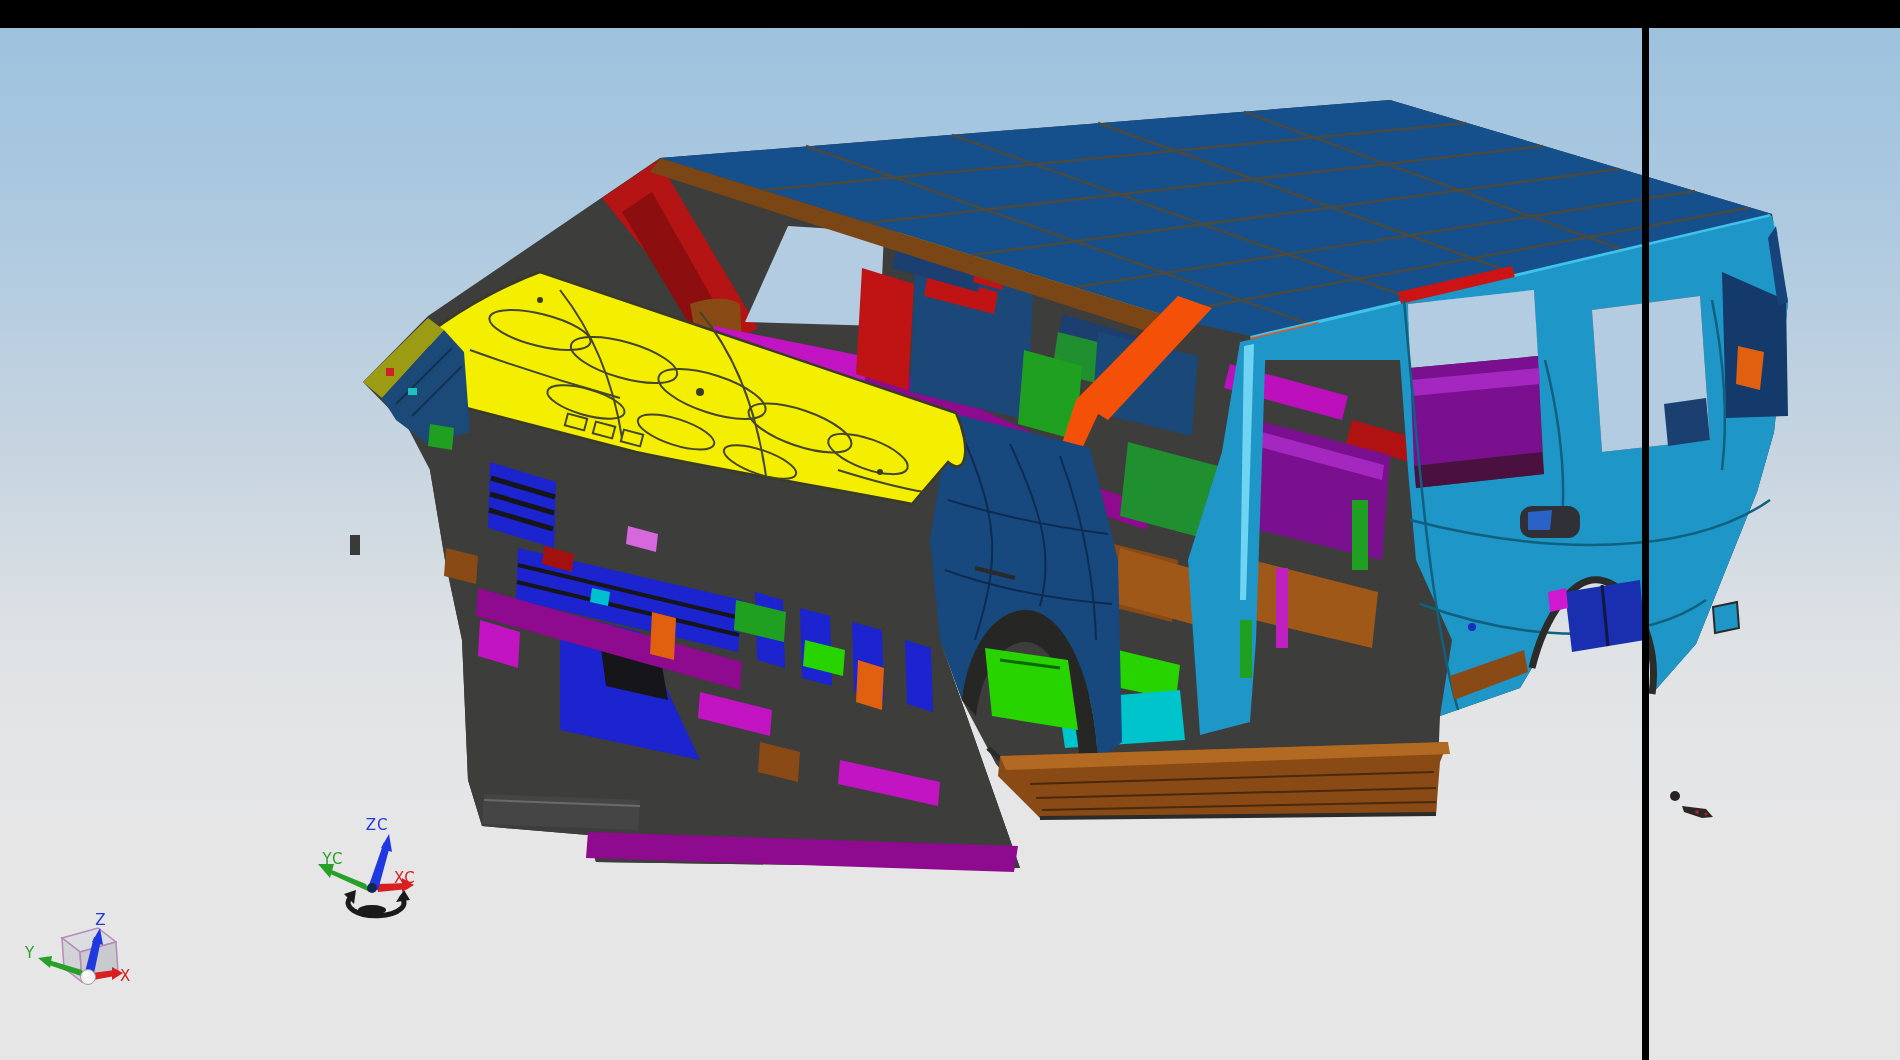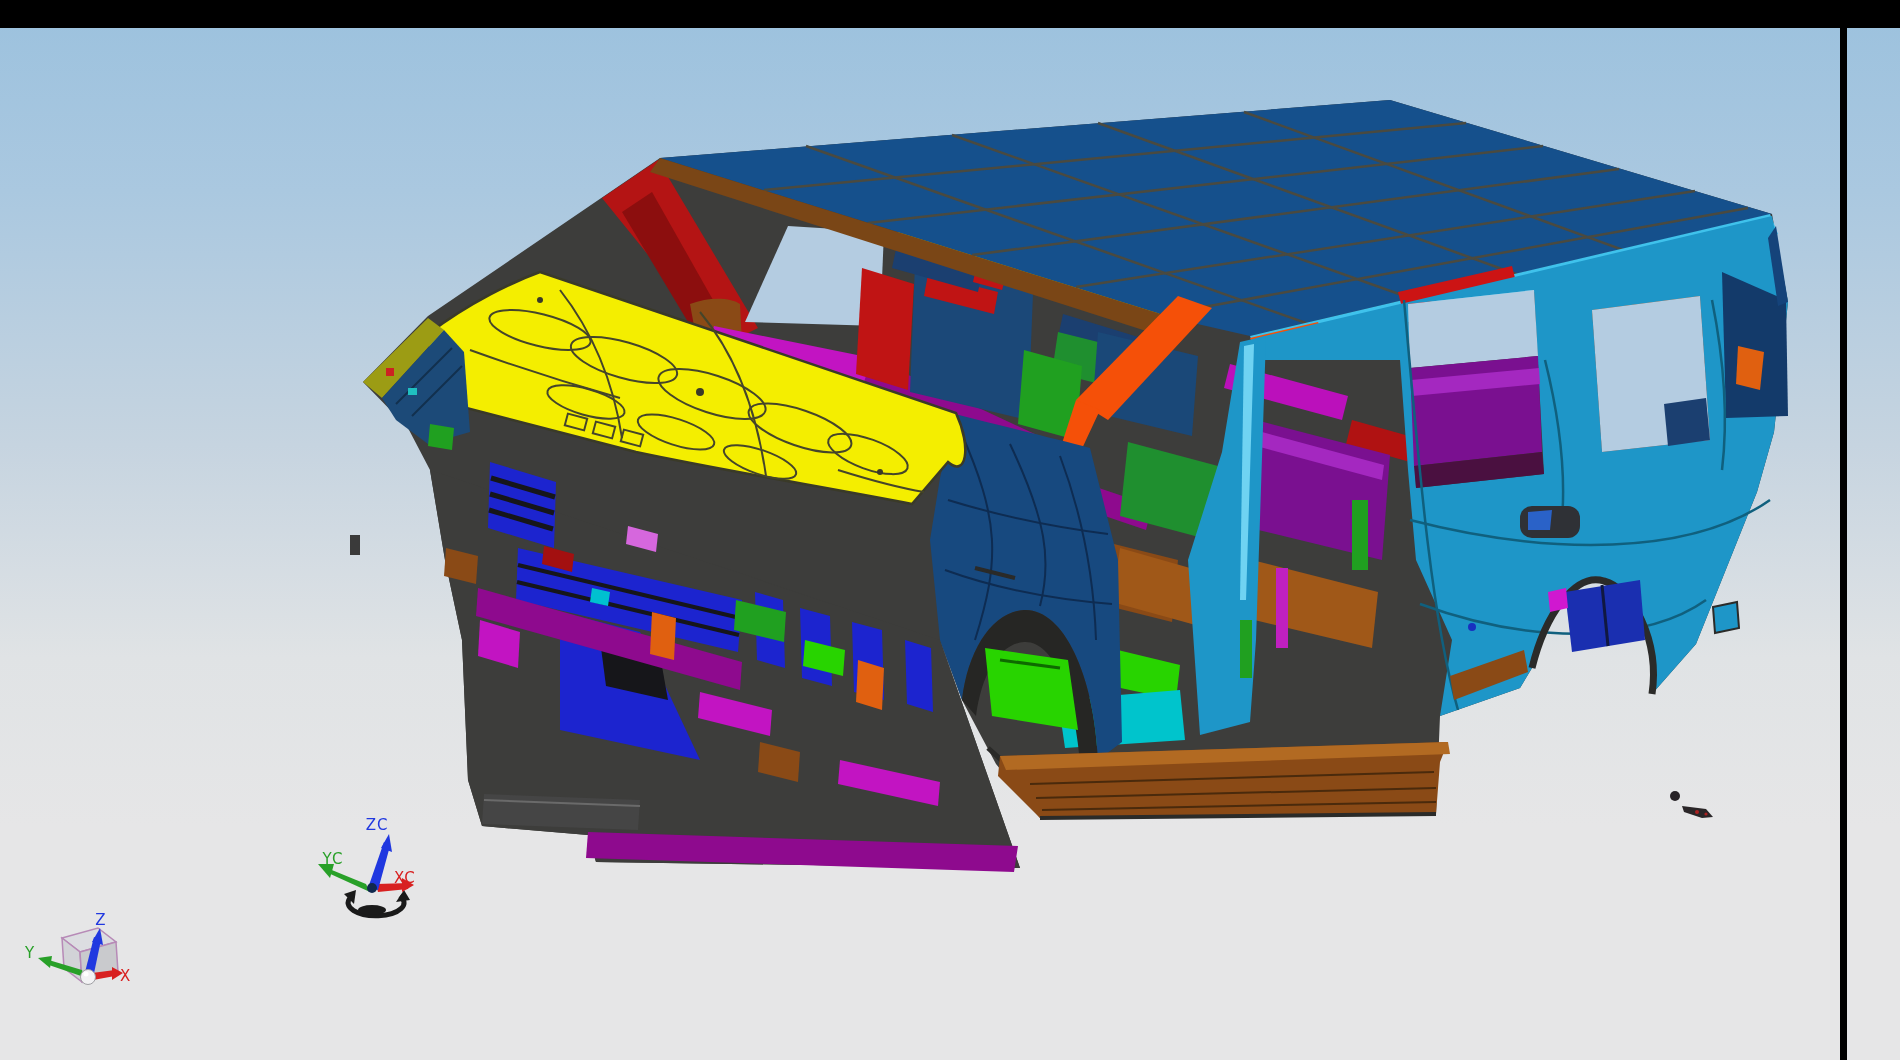--- a/index.html
+++ b/index.html
@@ -15,21 +15,21 @@
     --red:#c01414; --darkred:#8c0e0e;
     --seatgreen:#1f8f2f; --floorgreen:#28d400; --green:#20a020;
     --brown:#8a4a16; --brownlt:#b26a22; --floorbrown:#a05818;
     --orange:#f55008; --orange2:#e06010;
     --cyanb:#00c4cc; --glass:#133a6a; --olive:#9c9c14;
     --skyfill:#b4cce1;
     --ax-x:#d82020; --ax-y:#28a028; --ax-z:#2038e0;
   }
   html,body{margin:0;padding:0;}
   body{width:1900px;height:1060px;overflow:hidden;font-family:"DejaVu Sans",sans-serif;background:#000;}
-  #screen{position:relative;width:1847px;height:1060px;}
+  #screen{position:relative;width:1649px;height:1060px;}
   .bg{position:absolute;left:0;top:0;width:1900px;height:1060px;
       background:linear-gradient(to bottom,var(--bg-top) 2%,#aac8e0 18%,var(--bg-mid) 42%,var(--bg-low) 62%,var(--bg-bot) 78%,var(--bg-bot) 100%);}
   .bar-top{position:absolute;left:0;top:0;width:1900px;height:28px;background:var(--bar);}
   .bar-right{position:absolute;right:0;top:0;width:7px;height:1060px;background:var(--bar);}
   svg{position:absolute;left:0;top:0;}
   text.axis{font-family:"DejaVu Sans",sans-serif;font-size:15px;letter-spacing:1px;}
   text.ax-z{fill:var(--ax-z);} text.ax-y{fill:var(--ax-y);} text.ax-x{fill:var(--ax-x);}
 </style>
 </head>
 <body>

